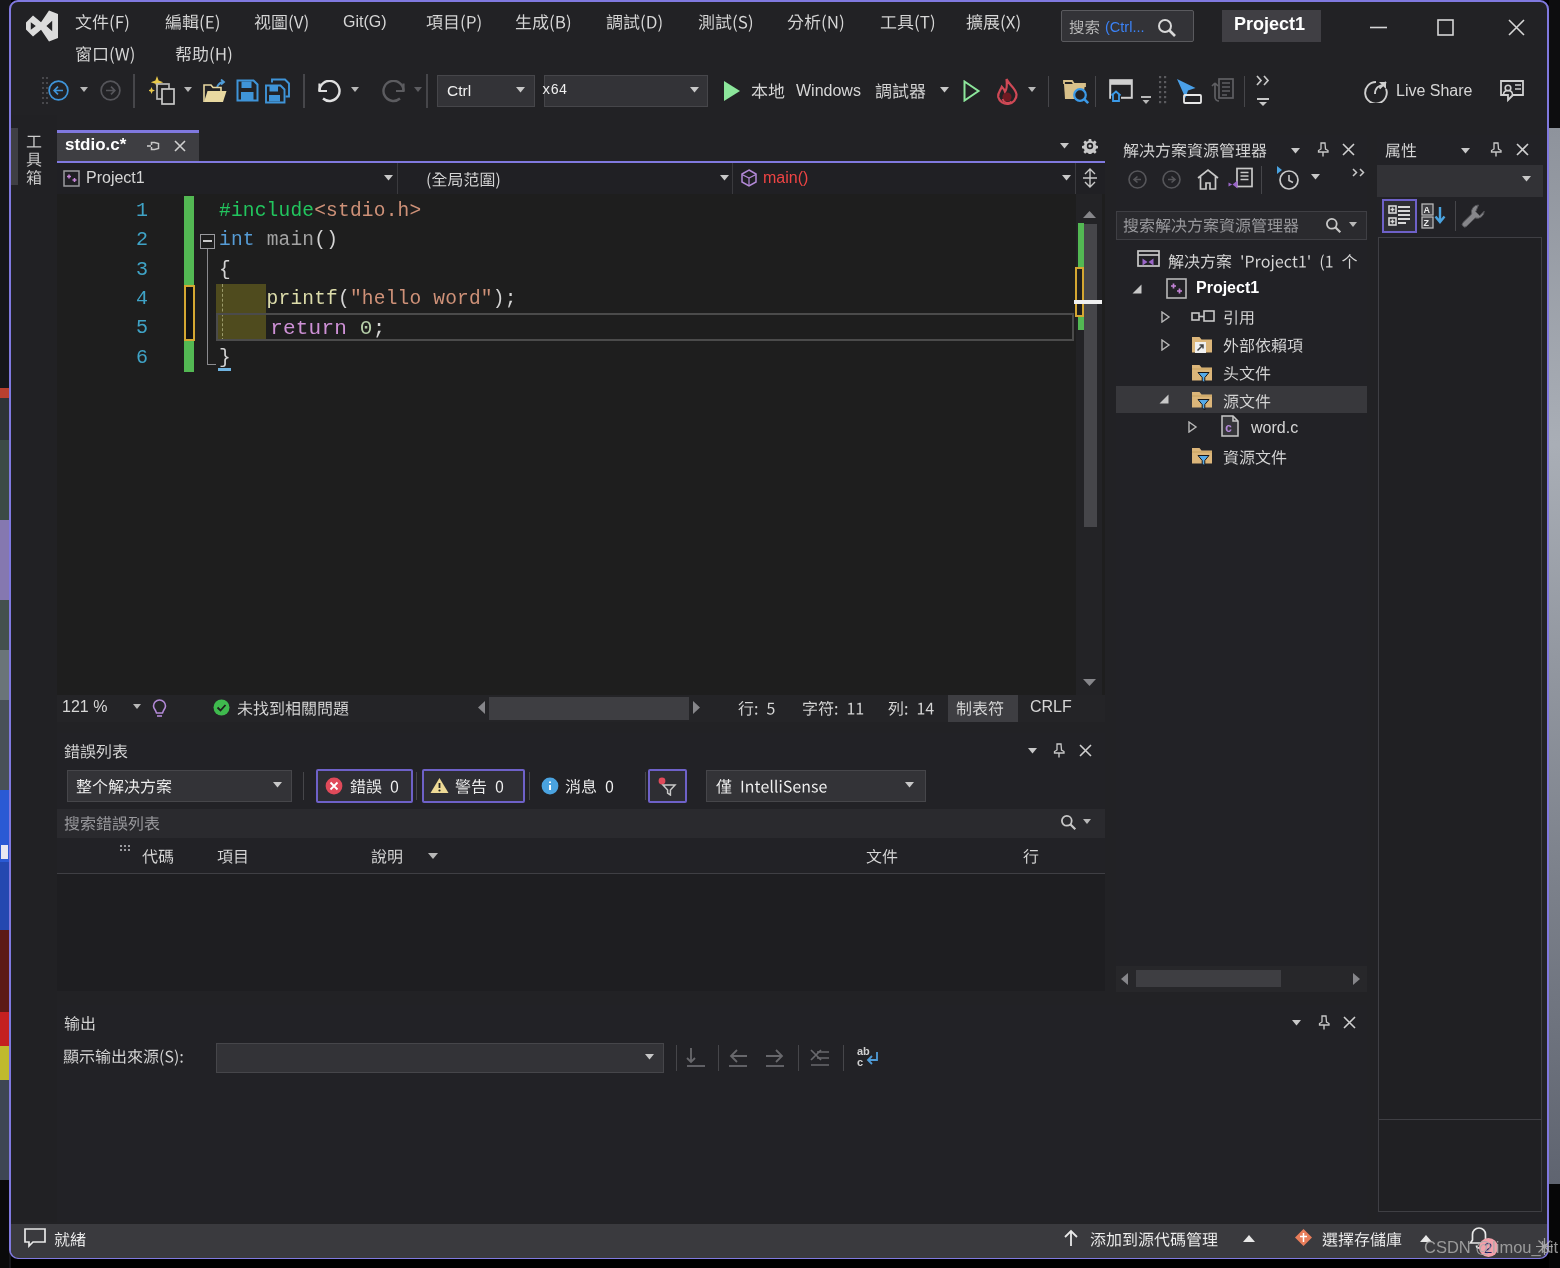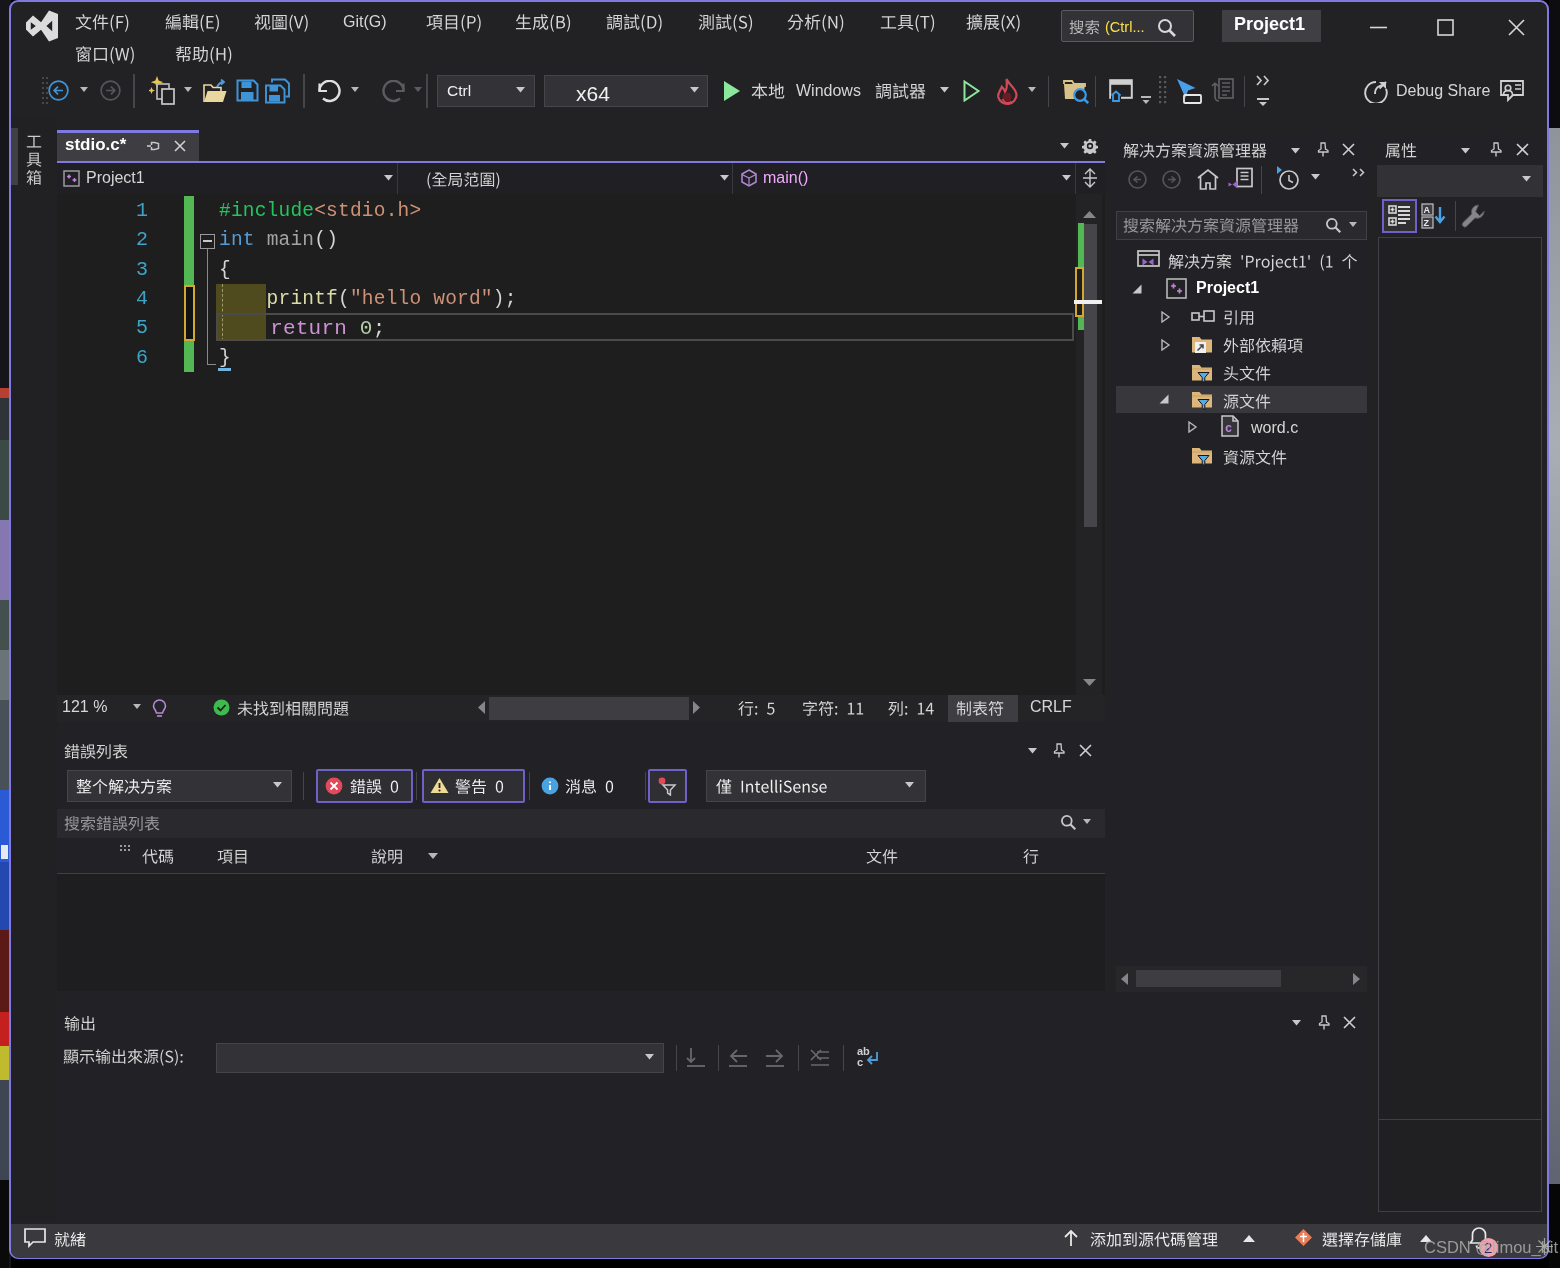--- a/index.html
+++ b/index.html
@@ -133,21 +133,21 @@
       <use href="#g0029" x="3066"></use>
     </g>
   </svg>
 <div style="position:absolute;left:1061px;top:10px;width:133px;height:32px;background:#333337;border:1px solid #5a5a5e;border-radius:2px"></div>
 <svg style="position:absolute;left:1069px;top:17px;overflow:visible" width="33" height="22">
     <g fill="#b8b8b8" transform="translate(0,16.0) scale(0.01550,-0.01550)">
       <use href="#g641C" x="0"></use>
       <use href="#g7D22" x="1000"></use>
     </g>
   </svg>
-<div style="position:absolute;left:1105px;top:19px;font-family:'Liberation Sans',sans-serif;font-size:14.5px;color:#fde047;font-weight:normal;letter-spacing:0;white-space:pre;">(Ctrl...</div>
+<div style="position:absolute;left:1105px;top:19px;font-family:'Liberation Sans',sans-serif;font-size:14.5px;color:#3b82f6;font-weight:normal;letter-spacing:0;white-space:pre;">(Ctrl...</div>
 <svg style="position:absolute;left:1157px;top:18px;" width="20" height="20" viewBox="0 0 20 20">
     <circle cx="8" cy="8" r="6" fill="none" stroke="#d8d8d8" stroke-width="2"></circle>
     <path d="M12.5 12.5 L18 18" stroke="#d8d8d8" stroke-width="2.6"></path>
   </svg>
 <div style="position:absolute;left:1222px;top:10px;width:99px;height:32px;background:#403f44"></div>
 <div style="position:absolute;left:1234px;top:14px;font-family:'Liberation Sans',sans-serif;font-size:18px;color:#ffffff;font-weight:bold;letter-spacing:0;white-space:pre;">Project1</div>
 <svg style="position:absolute;left:1370px;top:19px;" width="17" height="17" viewBox="0 0 17 17">
     <path d="M0 8.5 H17" stroke="#d6d6d6" stroke-width="1.6"></path>
   </svg>
 <svg style="position:absolute;left:1437px;top:19px;" width="17" height="17" viewBox="0 0 17 17">
@@ -223,21 +223,21 @@
 <svg style="position:absolute;left:414px;top:87px;" width="10" height="8" viewBox="0 0 10 8">
     <path d="M0 0 L8 0 L4 5 Z" fill="#5c5c60"></path>
   </svg>
 <div style="position:absolute;left:426px;top:74px;width:2px;height:34px;background:#46464a"></div>
 <div style="position:absolute;left:437px;top:75px;width:98px;height:32px;background:#333337;border:1px solid #46464a"></div>
 <div style="position:absolute;left:447px;top:82px;font-family:'Liberation Sans',sans-serif;font-size:15.5px;color:#f0f0f0;font-weight:normal;letter-spacing:0;white-space:pre;">Ctrl</div>
 <svg style="position:absolute;left:516px;top:87px;" width="11" height="8" viewBox="0 0 11 8">
     <path d="M0 0 L9 0 L4.5 5.5 Z" fill="#c8c8c8"></path>
   </svg>
 <div style="position:absolute;left:544px;top:75px;width:164px;height:32px;background:#333337;border:1px solid #46464a"></div>
-<div style="position:absolute;left:576px;top:82px;font-family:Liberation Sans, sans-serif;font-size:21px;color:#f0f0f0;font-weight:normal;letter-spacing:0;white-space:pre;">x64</div>
+<div style="position:absolute;left:542px;top:82px;font-family:Liberation Mono, monospace;font-size:14px;color:#f0f0f0;font-weight:normal;letter-spacing:0;white-space:pre;">x64</div>
 <svg style="position:absolute;left:690px;top:87px;" width="11" height="8" viewBox="0 0 11 8">
     <path d="M0 0 L9 0 L4.5 5.5 Z" fill="#c8c8c8"></path>
   </svg>
 <svg style="position:absolute;left:723px;top:80px;" width="19" height="22" viewBox="0 0 19 22">
     <path d="M1 1 L17 11 L1 21 Z" fill="#8ce69b"></path>
   </svg>
 <svg style="position:absolute;left:751px;top:80px;overflow:visible" width="36" height="24">
     <g fill="#d6d6d6" transform="translate(0,17.5) scale(0.01700,-0.01700)">
       <use href="#g672C" x="0"></use>
       <use href="#g5730" x="1000"></use>
@@ -311,21 +311,21 @@
 <svg style="position:absolute;left:1256px;top:75px;" width="15" height="32" viewBox="0 0 15 32">
     <path d="M1 1 l4 4.5 -4 4.5 M8 1 l4 4.5 -4 4.5" fill="none" stroke="#c8c8c8" stroke-width="1.7"></path>
     <path d="M1 23 h12 v2 h-12Z M3 27 h8 L7 31Z" fill="#c8c8c8"></path>
   </svg>
 <svg style="position:absolute;left:1363px;top:80px;" width="25" height="23" viewBox="0 0 25 23">
     <path d="M13 2 a10.8 10.8 0 1 0 10 6.8" fill="none" stroke="#d0d0d0" stroke-width="1.9"></path>
     <path d="M12 14 c0-6 4-9 9-9" fill="none" stroke="#d0d0d0" stroke-width="1.9"></path>
     <path d="M16 2 h7 v7 Z" fill="#d0d0d0"></path>
     <path d="M16.5 8.5 L23 2" stroke="#d0d0d0" stroke-width="2"></path>
   </svg>
-<div style="position:absolute;left:1396px;top:82px;font-family:'Liberation Sans',sans-serif;font-size:16px;color:#d6d6d6;font-weight:normal;letter-spacing:0;white-space:pre;">Debug Share</div>
+<div style="position:absolute;left:1396px;top:82px;font-family:'Liberation Sans',sans-serif;font-size:16px;color:#d6d6d6;font-weight:normal;letter-spacing:0;white-space:pre;">Live Share</div>
 <svg style="position:absolute;left:1499px;top:79px;" width="26" height="24" viewBox="0 0 26 24">
     <path d="M2 2 h22 v14 h-10 l-5 5 v-5 h-7 Z" fill="none" stroke="#d0d0d0" stroke-width="1.8"></path>
     <circle cx="9" cy="9" r="2.8" fill="none" stroke="#d0d0d0" stroke-width="1.6"></circle>
     <path d="M4.5 16 c0-3 2-4.5 4.5-4.5 s4.5 1.5 4.5 4.5" fill="none" stroke="#d0d0d0" stroke-width="1.6"></path>
     <path d="M16 6 h6 M16 10 h6" stroke="#d0d0d0" stroke-width="1.6"></path>
   </svg>
 <div style="position:absolute;left:11px;top:115px;width:46px;height:1107px;background:#212124"></div>
 <div style="position:absolute;left:11px;top:128px;width:7px;height:57px;background:#3f3f44"></div>
 <svg style="position:absolute;left:26px;top:131px;overflow:visible" width="18" height="23">
     <g fill="#cccccc" transform="translate(0,16.5) scale(0.01600,-0.01600)">
@@ -380,21 +380,21 @@
     </g>
   </svg>
 <svg style="position:absolute;left:720px;top:175px;" width="11" height="8" viewBox="0 0 11 8">
     <path d="M0 0 L9 0 L4.5 5.5 Z" fill="#c8c8c8"></path>
   </svg>
 <div style="position:absolute;left:732px;top:163px;width:1px;height:31px;background:#3a3a3e"></div>
 <svg style="position:absolute;left:740px;top:169px;" width="18" height="18" viewBox="0 0 18 18">
     <path d="M9 1 L16 5 V13 L9 17 L2 13 V5 Z" fill="none" stroke="#b389d8" stroke-width="1.5"></path>
     <path d="M2 5.5 L9 9 L16 5.5 M9 9 V17" fill="none" stroke="#b389d8" stroke-width="1.2"></path>
   </svg>
-<div style="position:absolute;left:763px;top:169px;font-family:'Liberation Sans',sans-serif;font-size:16px;color:#f0abfc;font-weight:normal;letter-spacing:0;white-space:pre;">main()</div>
+<div style="position:absolute;left:763px;top:169px;font-family:'Liberation Sans',sans-serif;font-size:16px;color:#ef4444;font-weight:normal;letter-spacing:0;white-space:pre;">main()</div>
 <svg style="position:absolute;left:1062px;top:175px;" width="11" height="8" viewBox="0 0 11 8">
     <path d="M0 0 L9 0 L4.5 5.5 Z" fill="#c8c8c8"></path>
   </svg>
 <div style="position:absolute;left:1075px;top:163px;width:1px;height:31px;background:#3a3a3e"></div>
 <svg style="position:absolute;left:1082px;top:168px;" width="16" height="20" viewBox="0 0 16 20">
     <path d="M8 1 v18 M3 6 L8 1 L13 6 M3 14 L8 19 L13 14 M1 10 h14" stroke="#c8c8c8" stroke-width="1.4" fill="none"></path>
   </svg>
 <div style="position:absolute;left:57px;top:194px;width:1048px;height:501px;background:#1e1e1e"></div>
 <div style="position:absolute;left:136px;top:199.0px;font-family:'Liberation Mono',monospace;font-size:20px;color:#3fa3c6;font-weight:normal;letter-spacing:0;white-space:pre;">1</div>
 <div style="position:absolute;left:136px;top:228.32999999999998px;font-family:'Liberation Mono',monospace;font-size:20px;color:#3fa3c6;font-weight:normal;letter-spacing:0;white-space:pre;">2</div>

